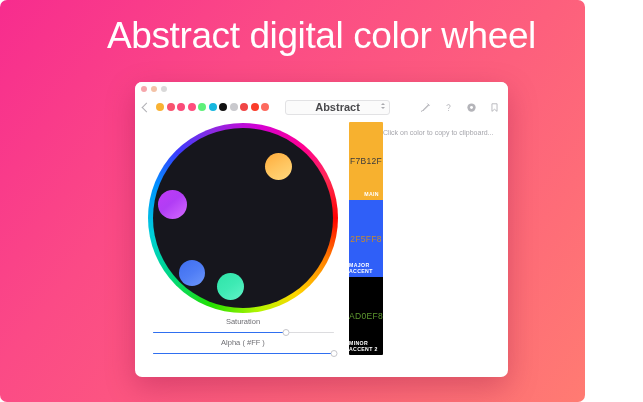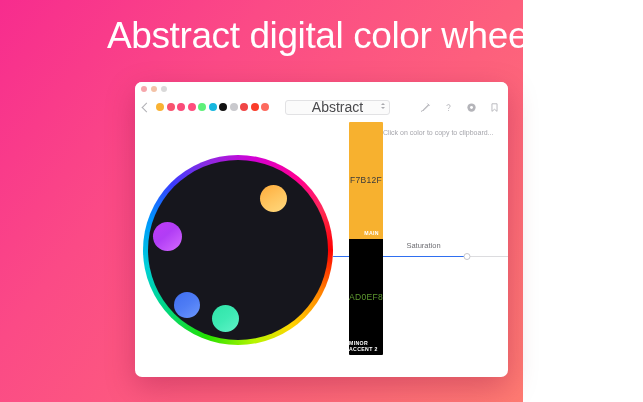--- a/index.html
+++ b/index.html
@@ -6,23 +6,24 @@
 
   html, body {
     width: 643px;
     height: 402px;
     overflow: hidden;
     font-family: "Liberation Sans", sans-serif;
   }
 
   #root {
     position: relative;
-    width: 523px;
+    width: 585px;
     height: 402px;
     background: linear-gradient(128deg, #f72c8e 0%, #fb4a86 32%, #fd5f7d 62%, #ff7b72 100%);
+    border-radius: 7px;
   }
 
   
   .headline {
     position: absolute;
     top: 14px;
     left: 0;
     width: 643px;
     text-align: center;
     color: #ffffff;
@@ -97,22 +98,23 @@
     height: 15px;
     background: #fbfbfb;
     border: 0.7px solid #e2e2e4;
     border-radius: 3px;
     display: flex;
     align-items: center;
     justify-content: center;
     position: relative;
   }
   .select-label {
-    font-size: 14px;
+    font-size: 11px;
     color: #4a4a4d;
+    font-weight: bold;
   }
   .stepper {
     position: absolute;
     right: 4px;
     top: 2px;
     display: flex;
     flex-direction: column;
     gap: 2px;
   }
   .stepper i {
@@ -133,21 +135,21 @@
   
   .body {
     display: flex;
     padding: 4px 8px 0 8px;
     height: 259px;
   }
 
   .left-pane {
     width: 200px;
     display: flex;
-    flex-direction: row;
+    flex-direction: column;
     align-items: center;
   }
 
   
   .wheel-wrap {
     width: 196px;
     height: 192px;
     display: flex;
     align-items: center;
     justify-content: center;
@@ -378,32 +380,44 @@
           <div class="slider-row">
             <span class="slider-label">Saturation</span>
             <span class="slider-track">
               <span class="slider-bg"></span>
               <span class="slider-fill" style="width:74%"></span>
               <span class="slider-knob" style="left:74%"></span>
             </span>
           </div>
 
 
+          <div class="slider-row">
+            <span class="slider-label">Alpha ( #FF )</span>
+            <span class="slider-track">
+              <span class="slider-bg"></span>
+              <span class="slider-fill" style="width:100%"></span>
+              <span class="slider-knob" style="left:100%"></span>
+            </span>
+          </div>
 
         </div>
       </div>
 
       <div class="right-pane">
         <div class="swatch-stack">
 
           <div class="swatch" style="background:#f7b12f">
             <span class="swatch-hex" style="color:#3a3a3c">F7B12F</span>
             <span class="swatch-role">MAIN</span>
           </div>
 
+          <div class="swatch" style="background:#2f5ff8">
+            <span class="swatch-hex" style="color:#c58a2e">2F5FF8</span>
+            <span class="swatch-role">MAJOR ACCENT</span>
+          </div>
 
 
           <div class="swatch" style="background:#000000">
             <span class="swatch-hex" style="color:#5f9a30">AD0EF8</span>
             <span class="swatch-role">MINOR ACCENT 2</span>
           </div>
 
         </div>
 
         <div class="hint">Click on color to copy to clipboard...</div>

